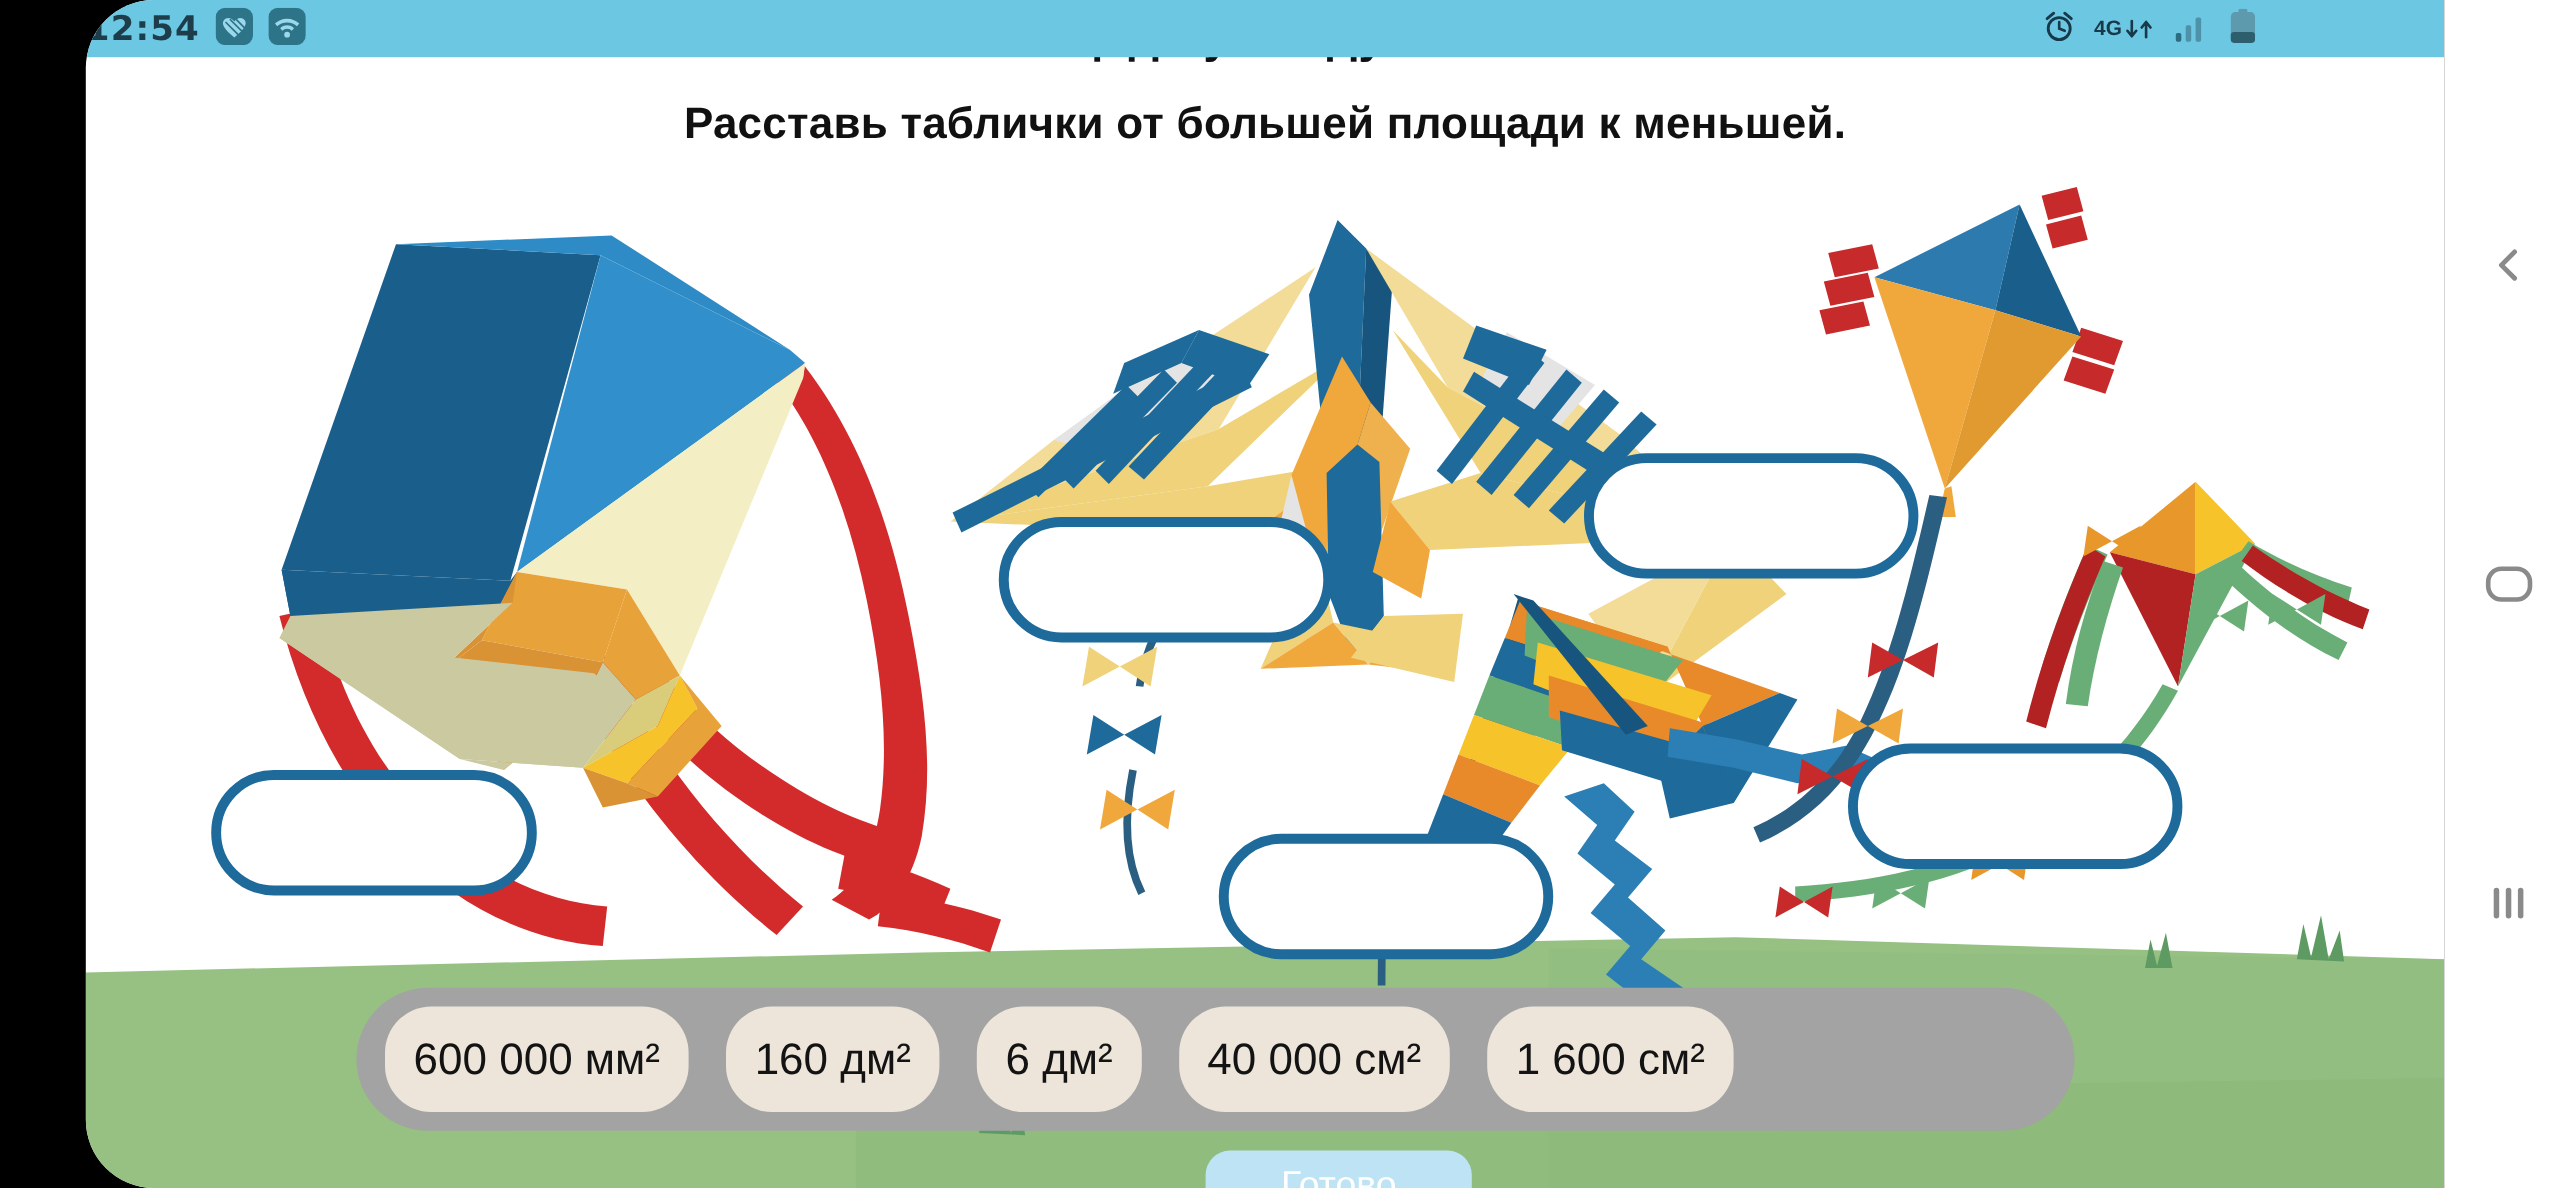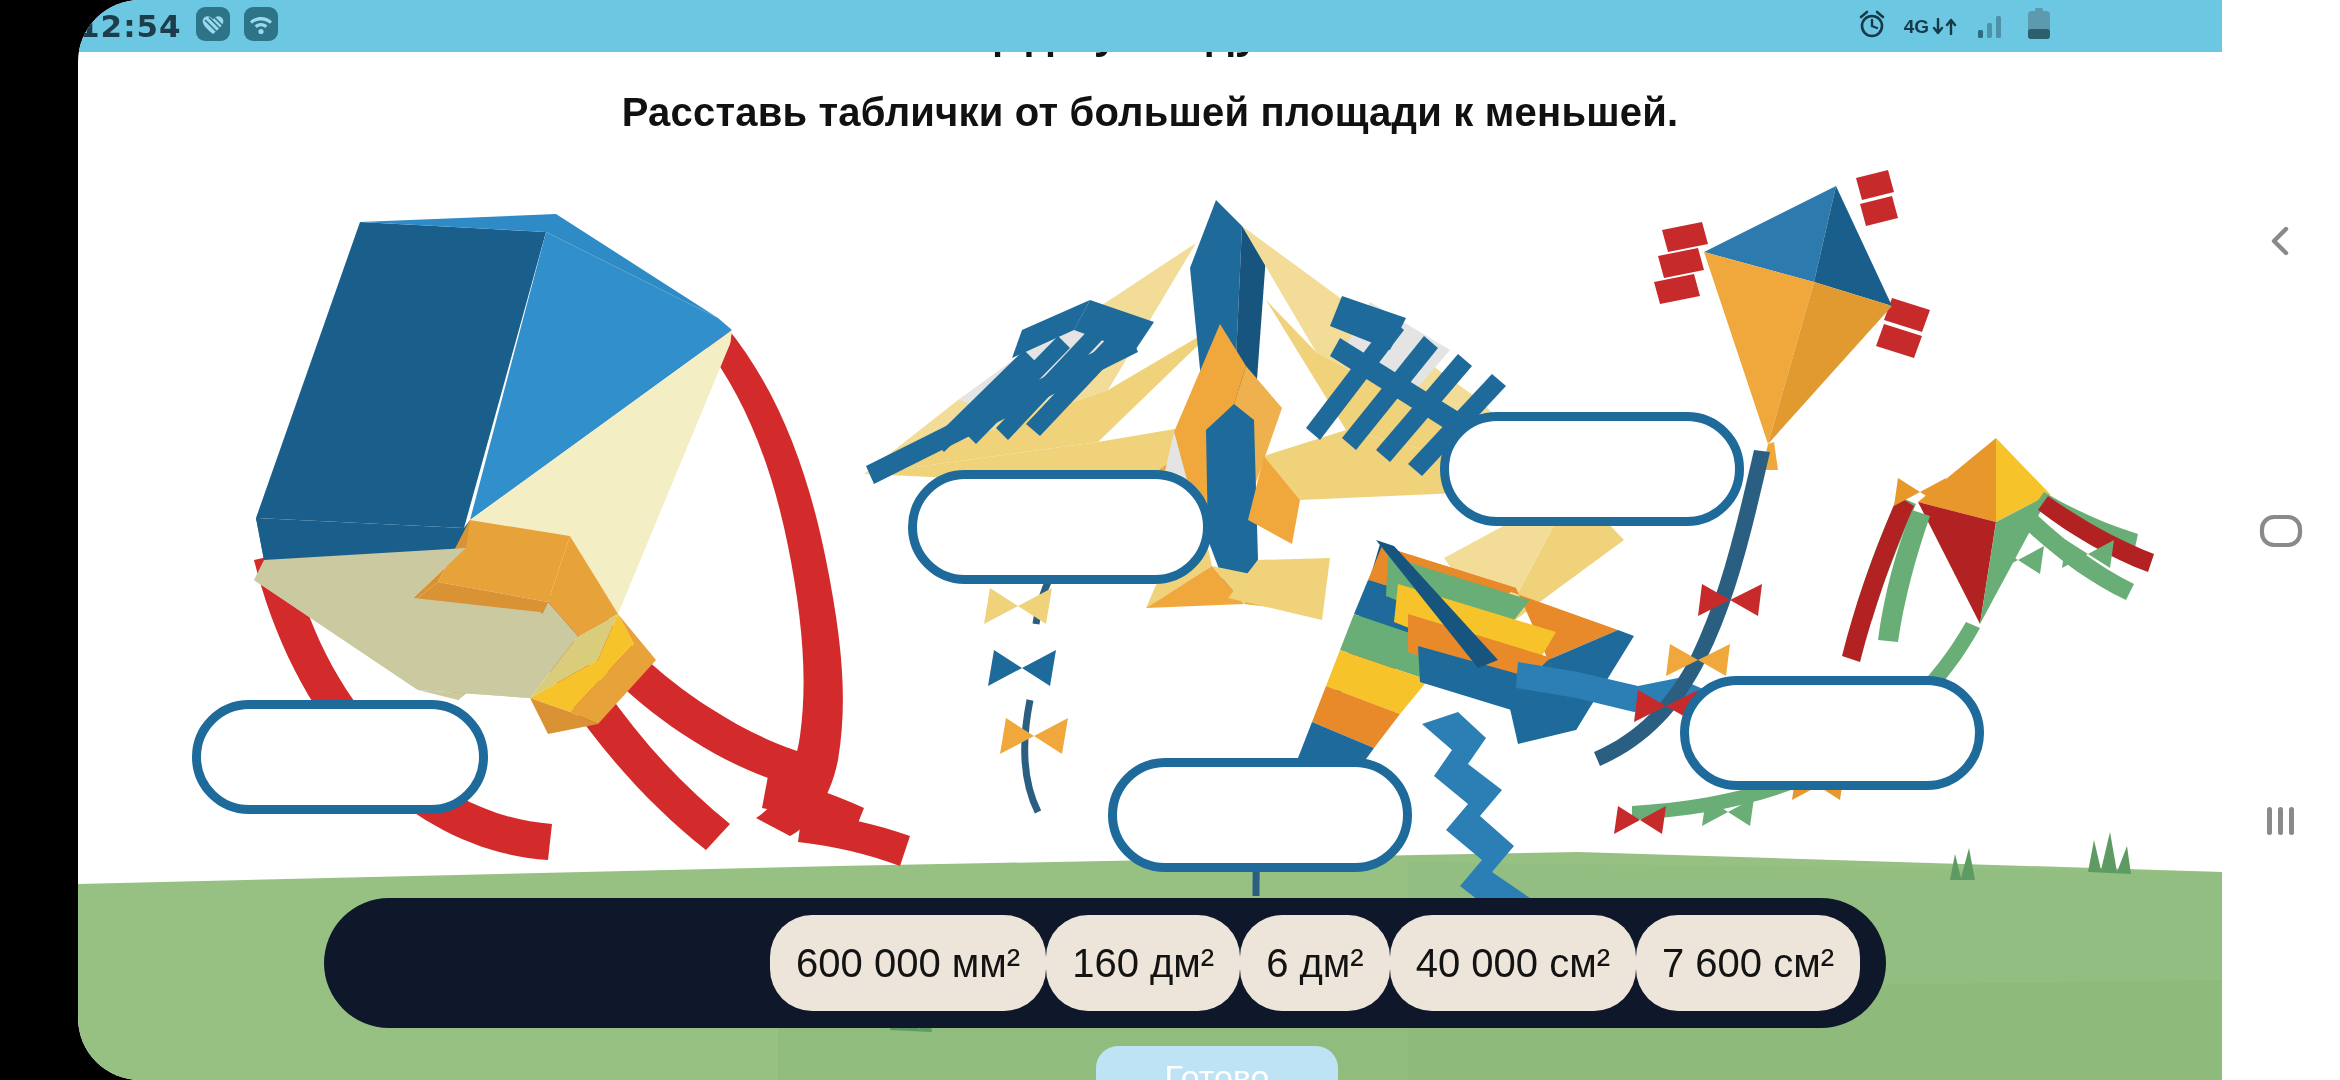--- a/index.html
+++ b/index.html
@@ -30,22 +30,22 @@
 
   
   #scene{position:absolute;left:0;top:0;width:2144px;height:1080px;}
   #scene svg{position:absolute;left:0;top:0;}
 
   
   .dropzone{position:absolute;background:#ffffff;border:9px solid #1D6A9B;border-radius:60px;z-index:22;}
 
   
   #tray{position:absolute;z-index:30;left:246px;top:898px;width:1562px;height:130px;
-        background:#0f172a;border-radius:65px;display:flex;align-items:center;
-        justify-content:flex-end;padding:0 26px;box-sizing:border-box;}
+        background:#a3a3a3;border-radius:65px;display:flex;align-items:center;
+        justify-content:flex-start;padding:0 26px;box-sizing:border-box;gap:34px;}
   .chip{background:#EDE5DA;border-radius:42px;height:96px;display:flex;align-items:center;
         justify-content:center;padding:0 26px;box-sizing:border-box;}
   .chip span{font-family:"Liberation Sans",sans-serif;font-size:40px;color:#131313;white-space:nowrap;font-weight:500;}
 
   
   #bottombtn{position:absolute;z-index:31;left:1018px;top:1046px;width:242px;height:80px;
              background:#BDE3F5;border-radius:22px;display:flex;align-items:flex-start;
              justify-content:center;padding-top:12px;box-sizing:border-box;}
   #bottombtn span{font-size:34px;color:#ffffff;font-family:"Liberation Sans",sans-serif;}
 
@@ -274,21 +274,21 @@
       <div class="chip">
         <span>160 дм²</span>
       </div>
       <div class="chip">
         <span>6 дм²</span>
       </div>
       <div class="chip">
         <span>40 000 см²</span>
       </div>
       <div class="chip">
-        <span>7 600 см²</span>
+        <span>1 600 см²</span>
       </div>
     </div>
 
     <div id="bottombtn">
       <span>Готово</span>
     </div>
 
     <div id="statusbar">
       <div class="sb-left">
         <div class="sb-clock">12:54</div>

